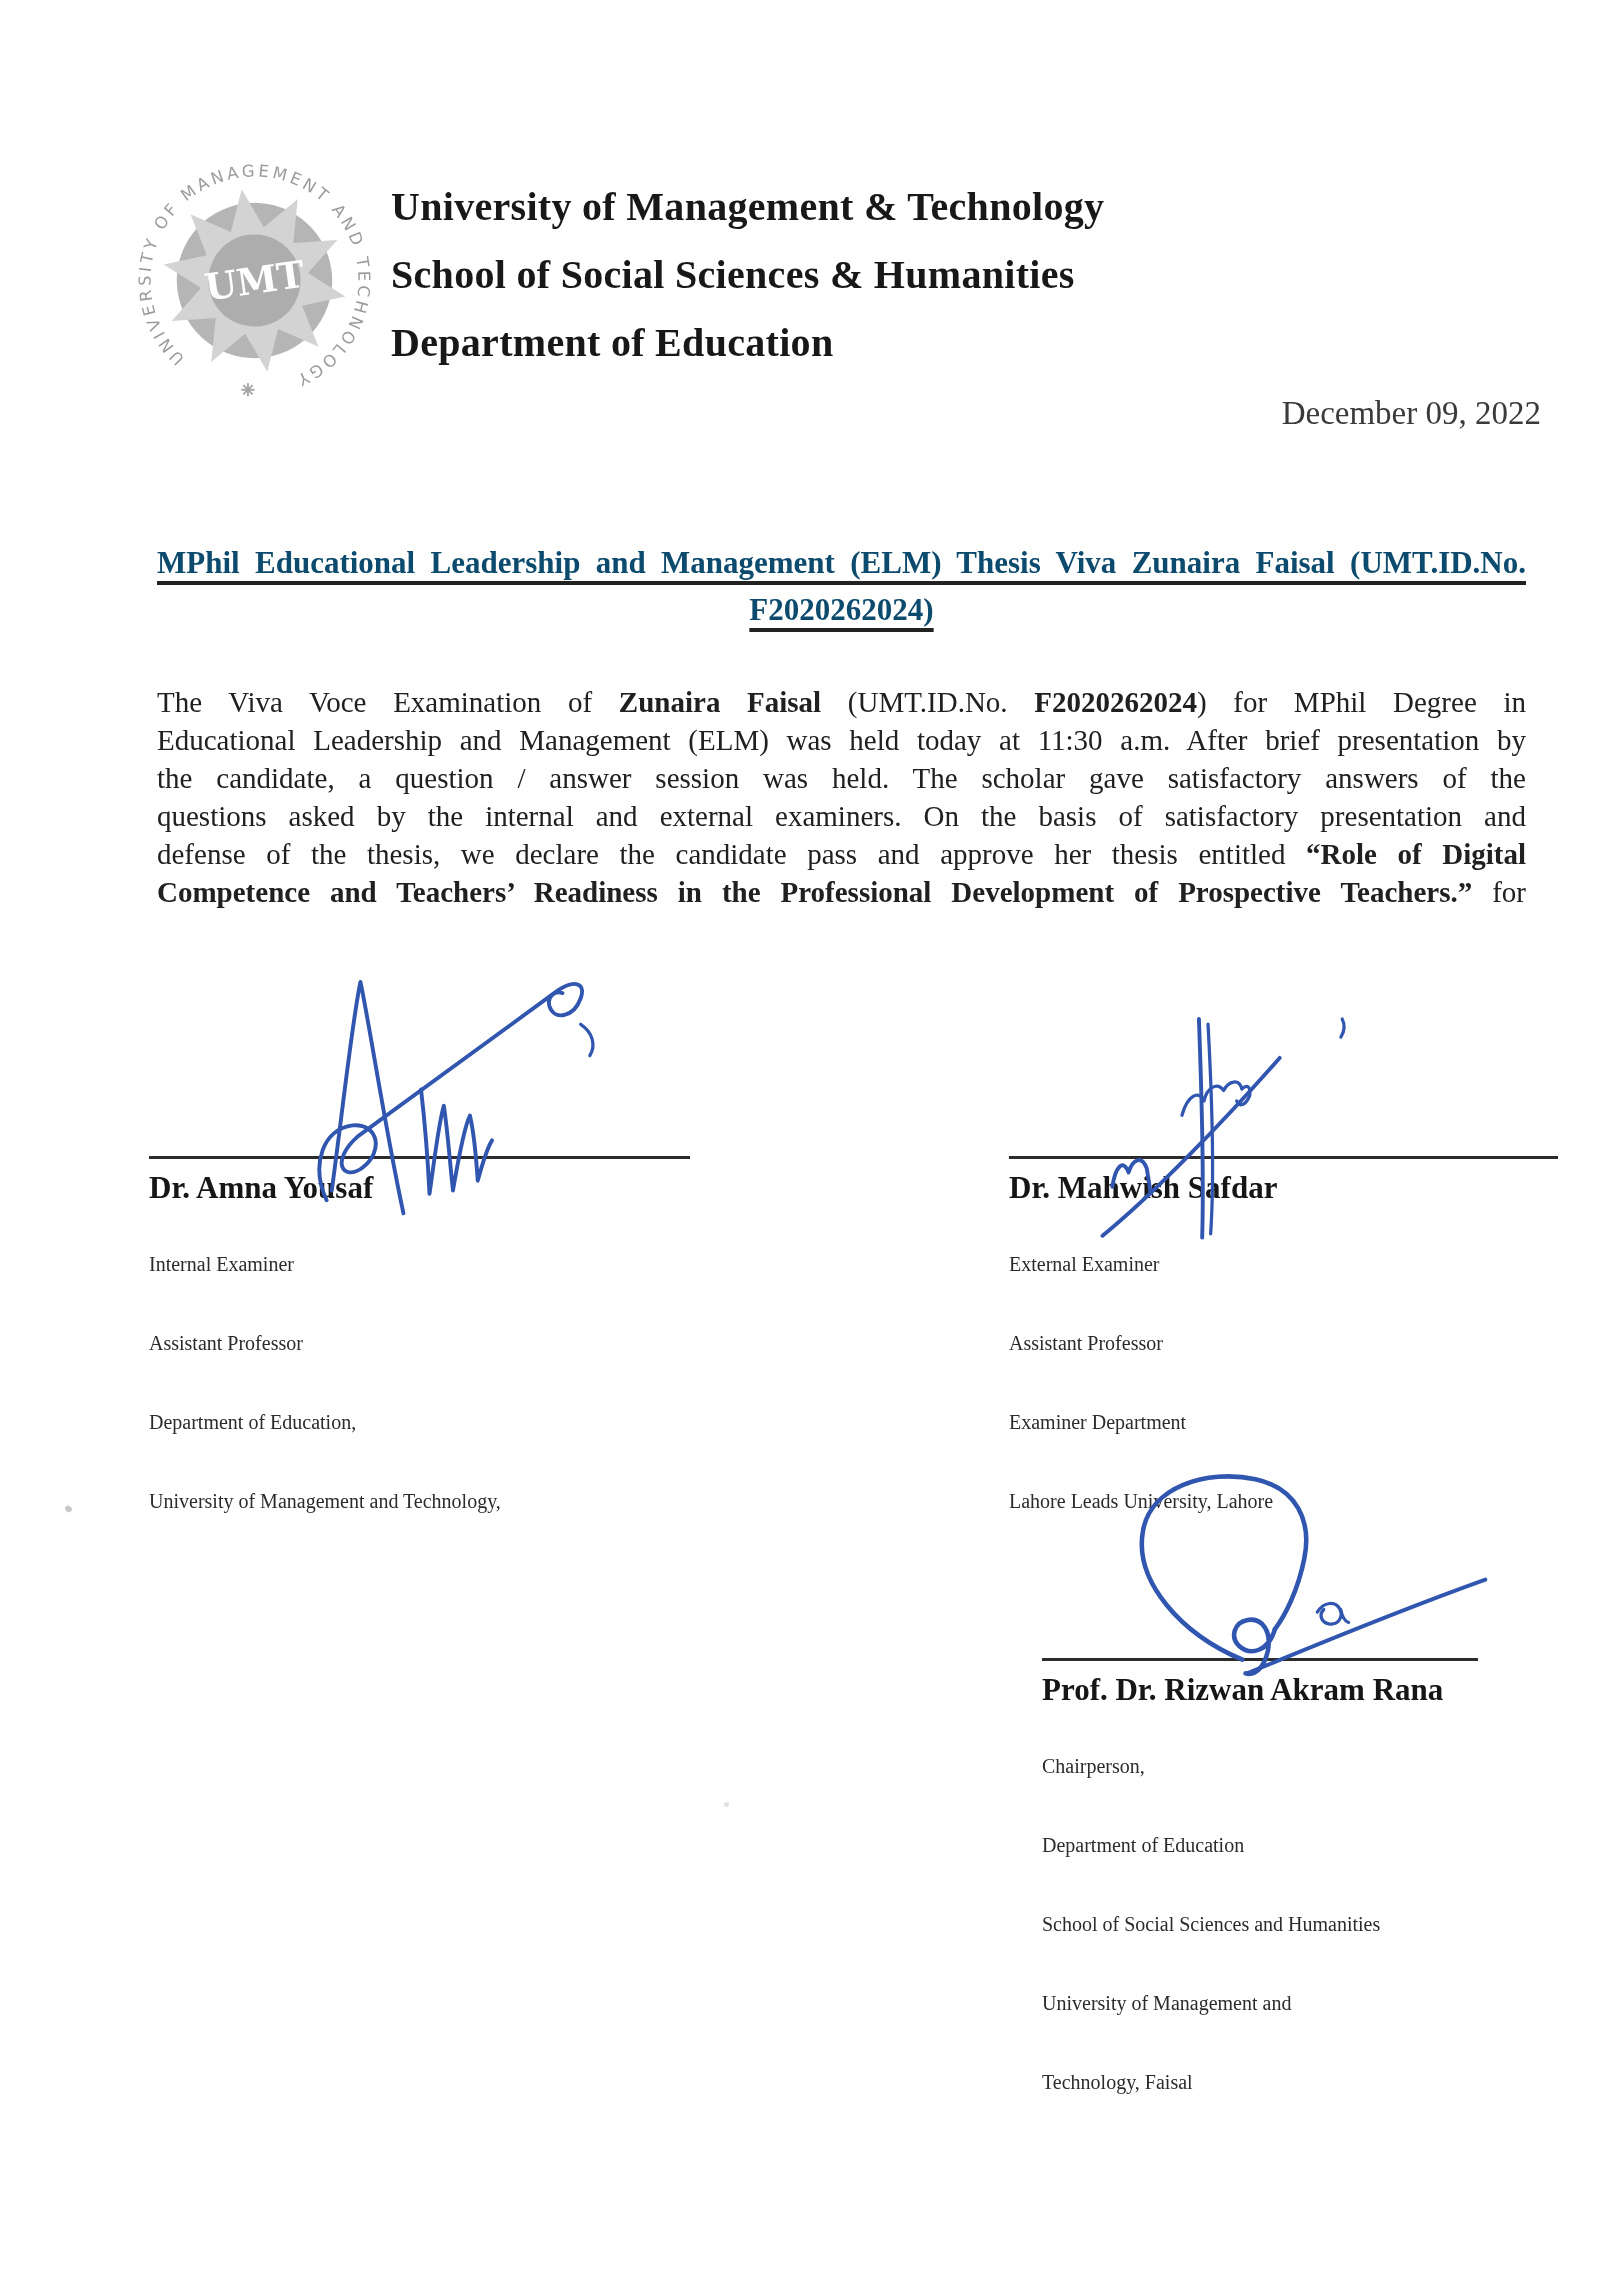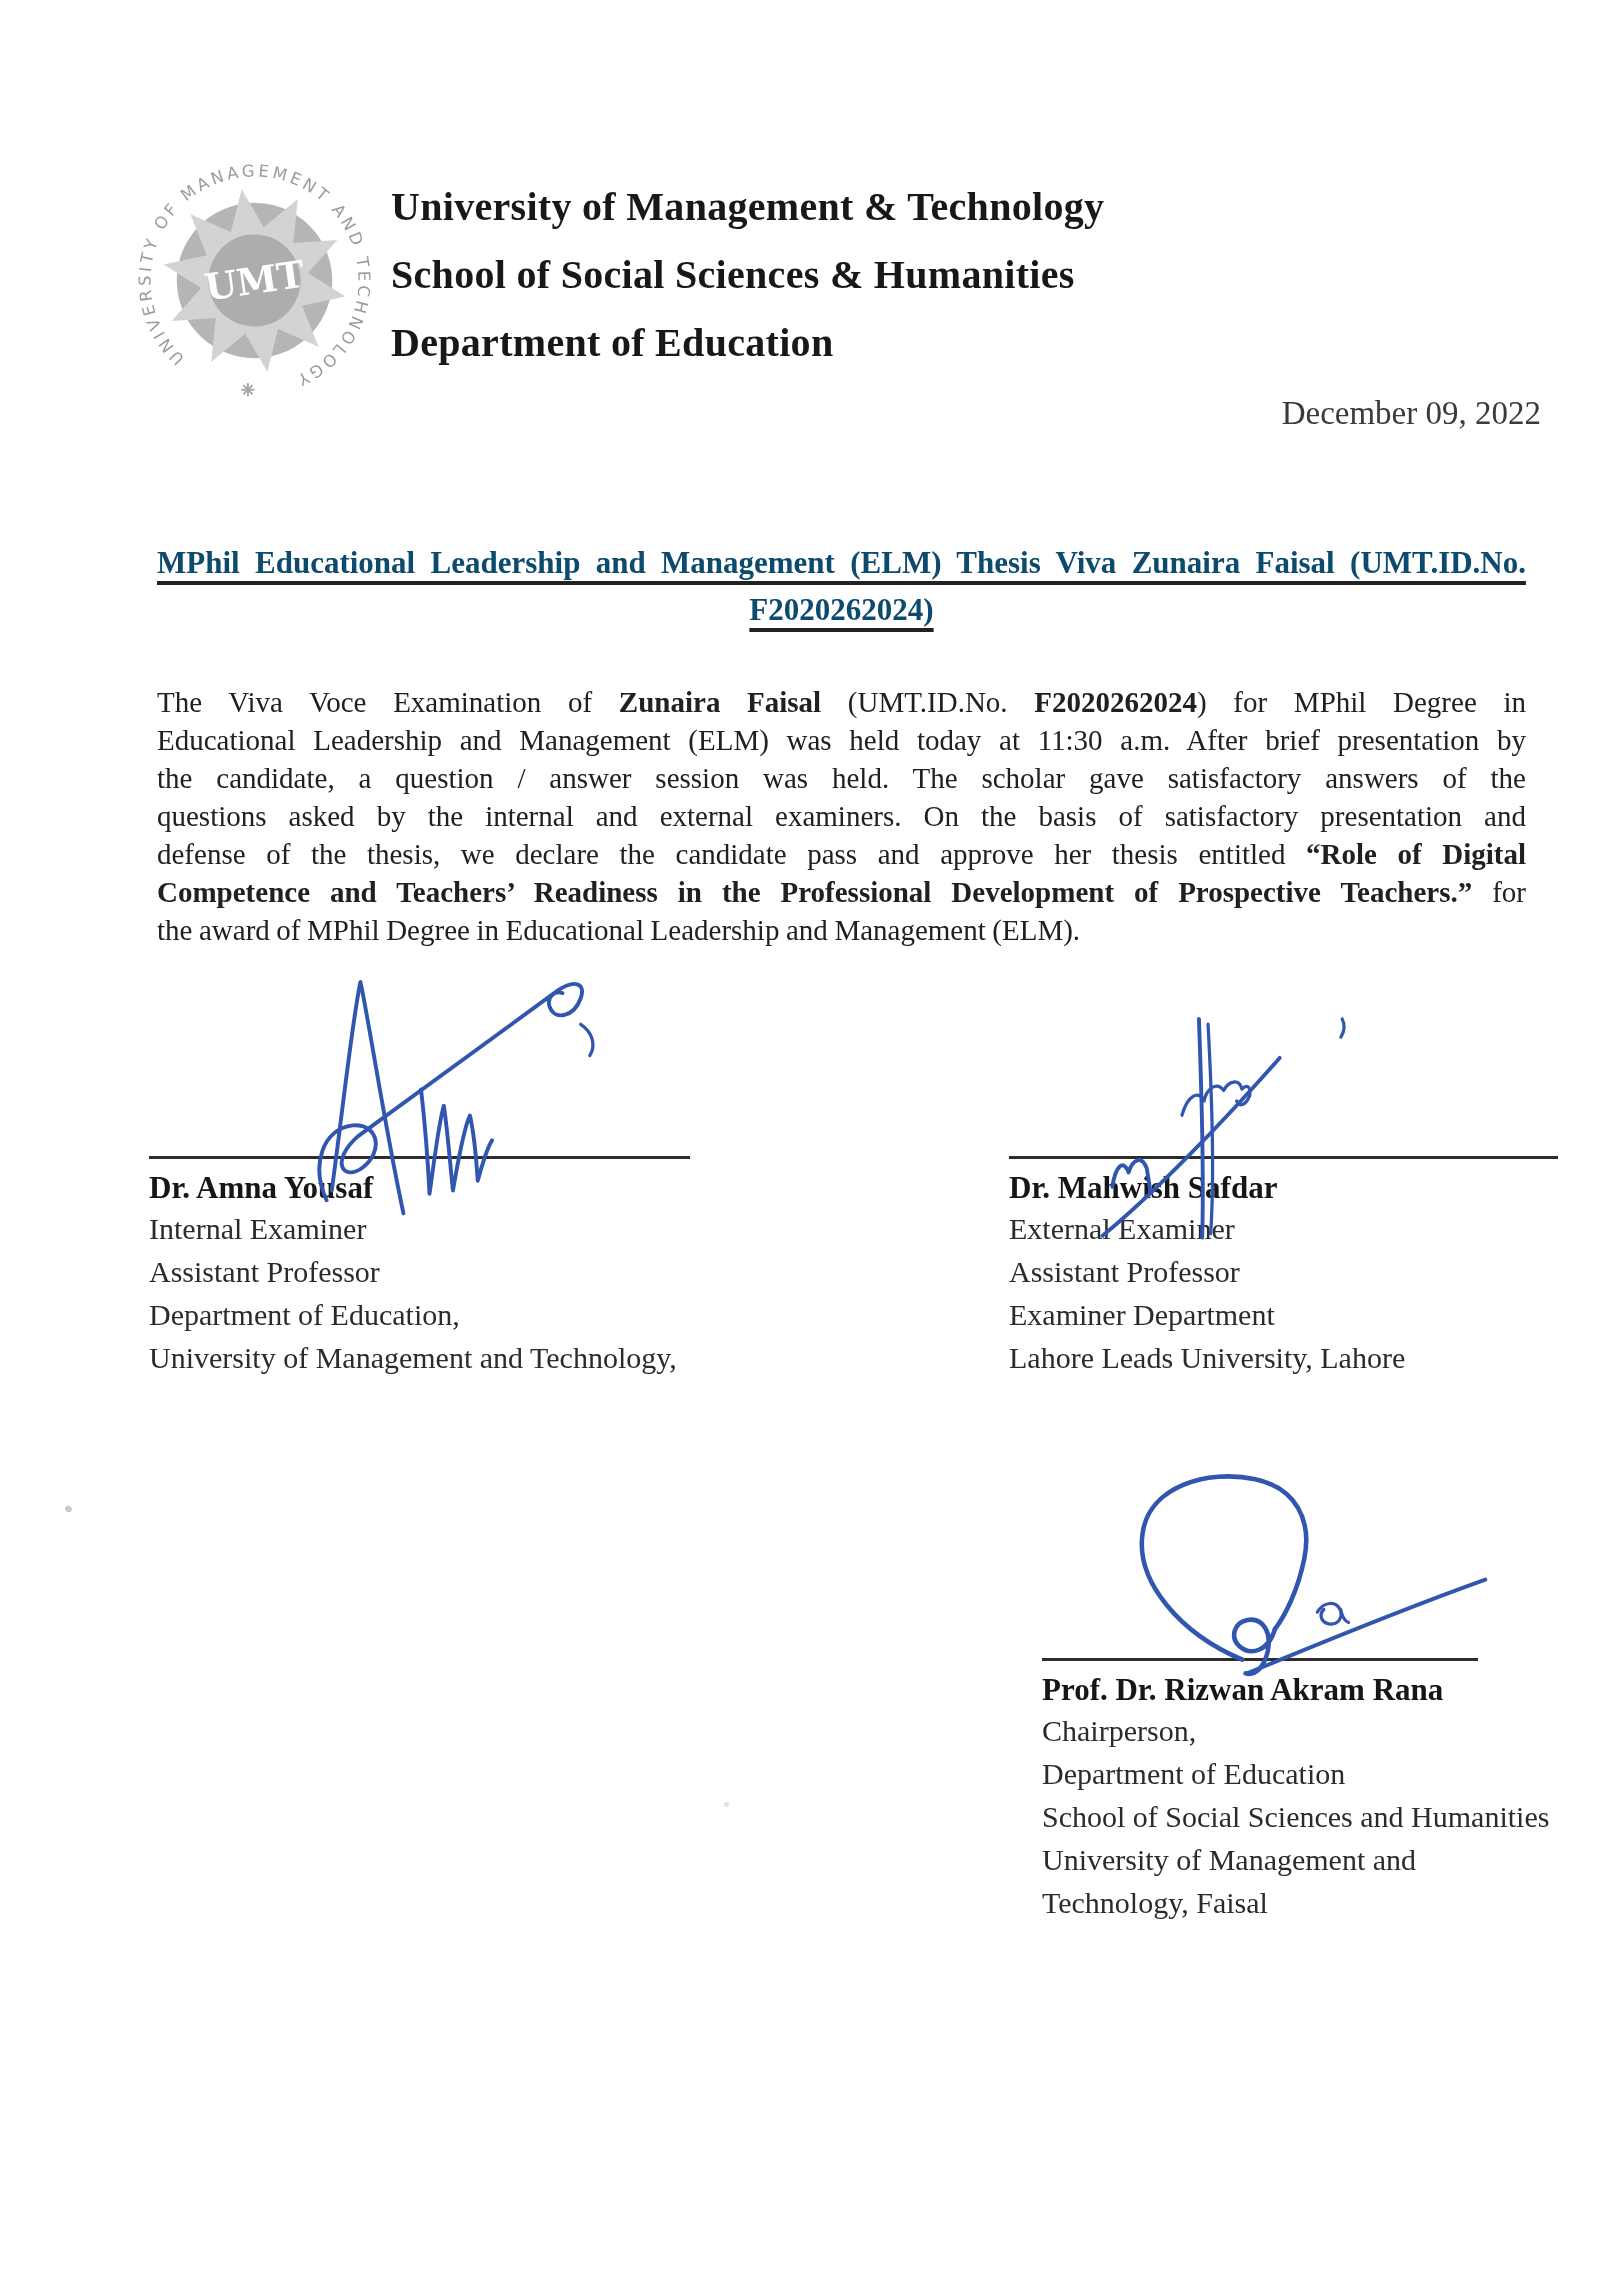--- a/index.html
+++ b/index.html
@@ -36,21 +36,21 @@
     position:absolute; left:157px; top:683px; width:1369px;
     font-size:29px; line-height:38px; word-spacing:-0.7px; color:#202020;
   }
   .body-text .bline { display:block; }
   .body-text .bline.j { text-align:justify; text-align-last:justify; }
   .body-text .b { font-weight:bold; }
   
   .sig { position:absolute; }
   .sig .rule { border-top:3.3px solid #2c2c2c; height:0; }
   .sig .name { font-size:31px; font-weight:bold; margin-top:9px; line-height:39px; color:#161616; white-space:nowrap; }
-  .sig .sline { font-size:30px; line-height:43px; color:#2b2b2b; white-space:nowrap; }
+  .sig .sline { font-size:20px; line-height:43px; color:#2b2b2b; white-space:nowrap;margin-top:36px; }
   .sig-internal { left:149px; top:1156px; width:750px; }
   .sig-internal .rule { width:541px; }
   .sig-external { left:1009px; top:1156px; width:587px; }
   .sig-external .rule { width:549px; }
   .sig-chair { left:1042px; top:1658px; width:567px; }
   .sig-chair .rule { width:436px; }
   
   .ink { position:absolute; z-index:3; pointer-events:none; }
   .ink path { fill:none; stroke:#3156b0; stroke-linecap:round; stroke-linejoin:round; }
   
@@ -99,21 +99,20 @@
     <span class="l2"><span class="u">F2020262024)</span></span>
   </div>
 
   <div class="body-text">
       <div class="bline j"><span>The Viva Voce Examination of </span><span class="b">Zunaira Faisal</span><span> (UMT.ID.No. </span><span class="b">F2020262024</span><span>) for MPhil Degree in</span></div>
       <div class="bline j"><span>Educational Leadership and Management (ELM) was held today at 11:30 a.m. After brief presentation by</span></div>
       <div class="bline j"><span>the candidate, a question / answer session was held. The scholar gave satisfactory answers of the</span></div>
       <div class="bline j"><span>questions asked by the internal and external examiners. On the basis of satisfactory presentation and</span></div>
       <div class="bline j"><span>defense of the thesis, we declare the candidate pass and approve her thesis entitled </span><span class="b">“Role of Digital</span></div>
       <div class="bline j"><span class="b">Competence and Teachers’ Readiness in the Professional Development of Prospective Teachers.”</span><span> for</span></div>
-      <div class="bline"><span>the award of MPhil Degree in Educational Leadership and Management (ELM).</span></div>
     </div>
 
   <div class="sig sig-internal">
     <div class="rule"></div>
     <div class="name">Dr. Amna Yousaf</div>
     <div>
         <div class="sline">Internal Examiner</div>
         <div class="sline">Assistant Professor</div>
         <div class="sline">Department of Education,</div>
         <div class="sline">University of Management and Technology,</div>

